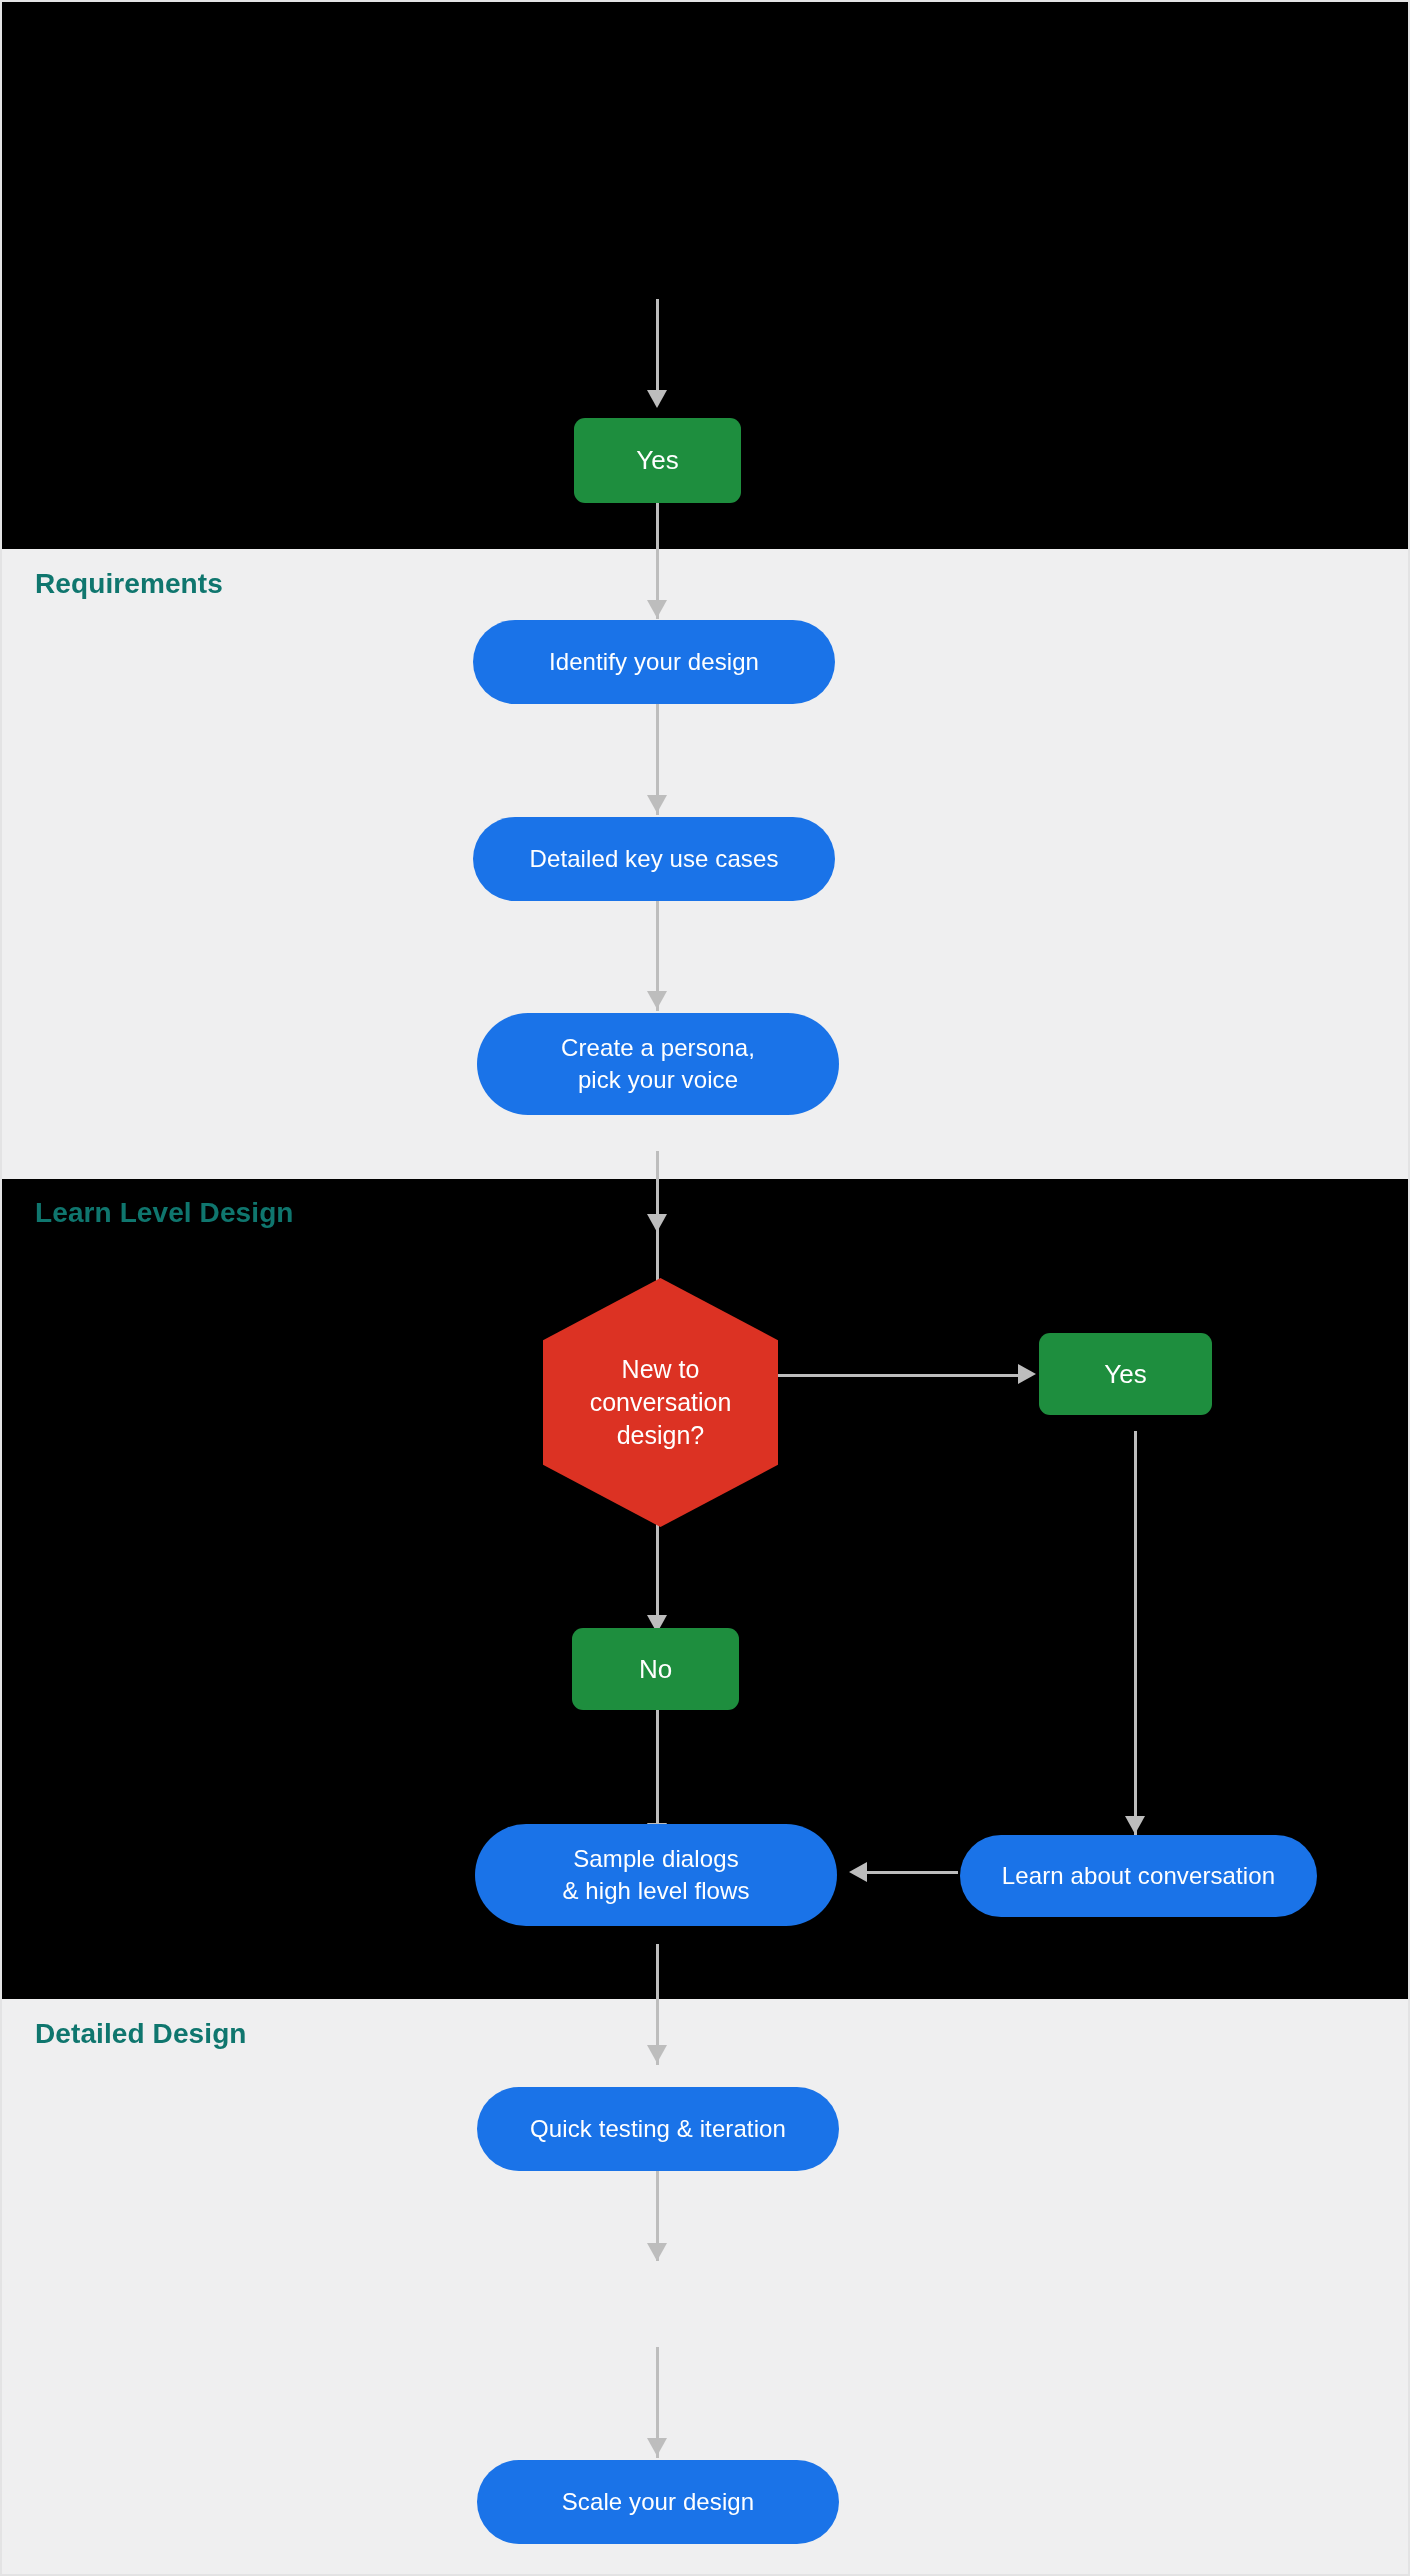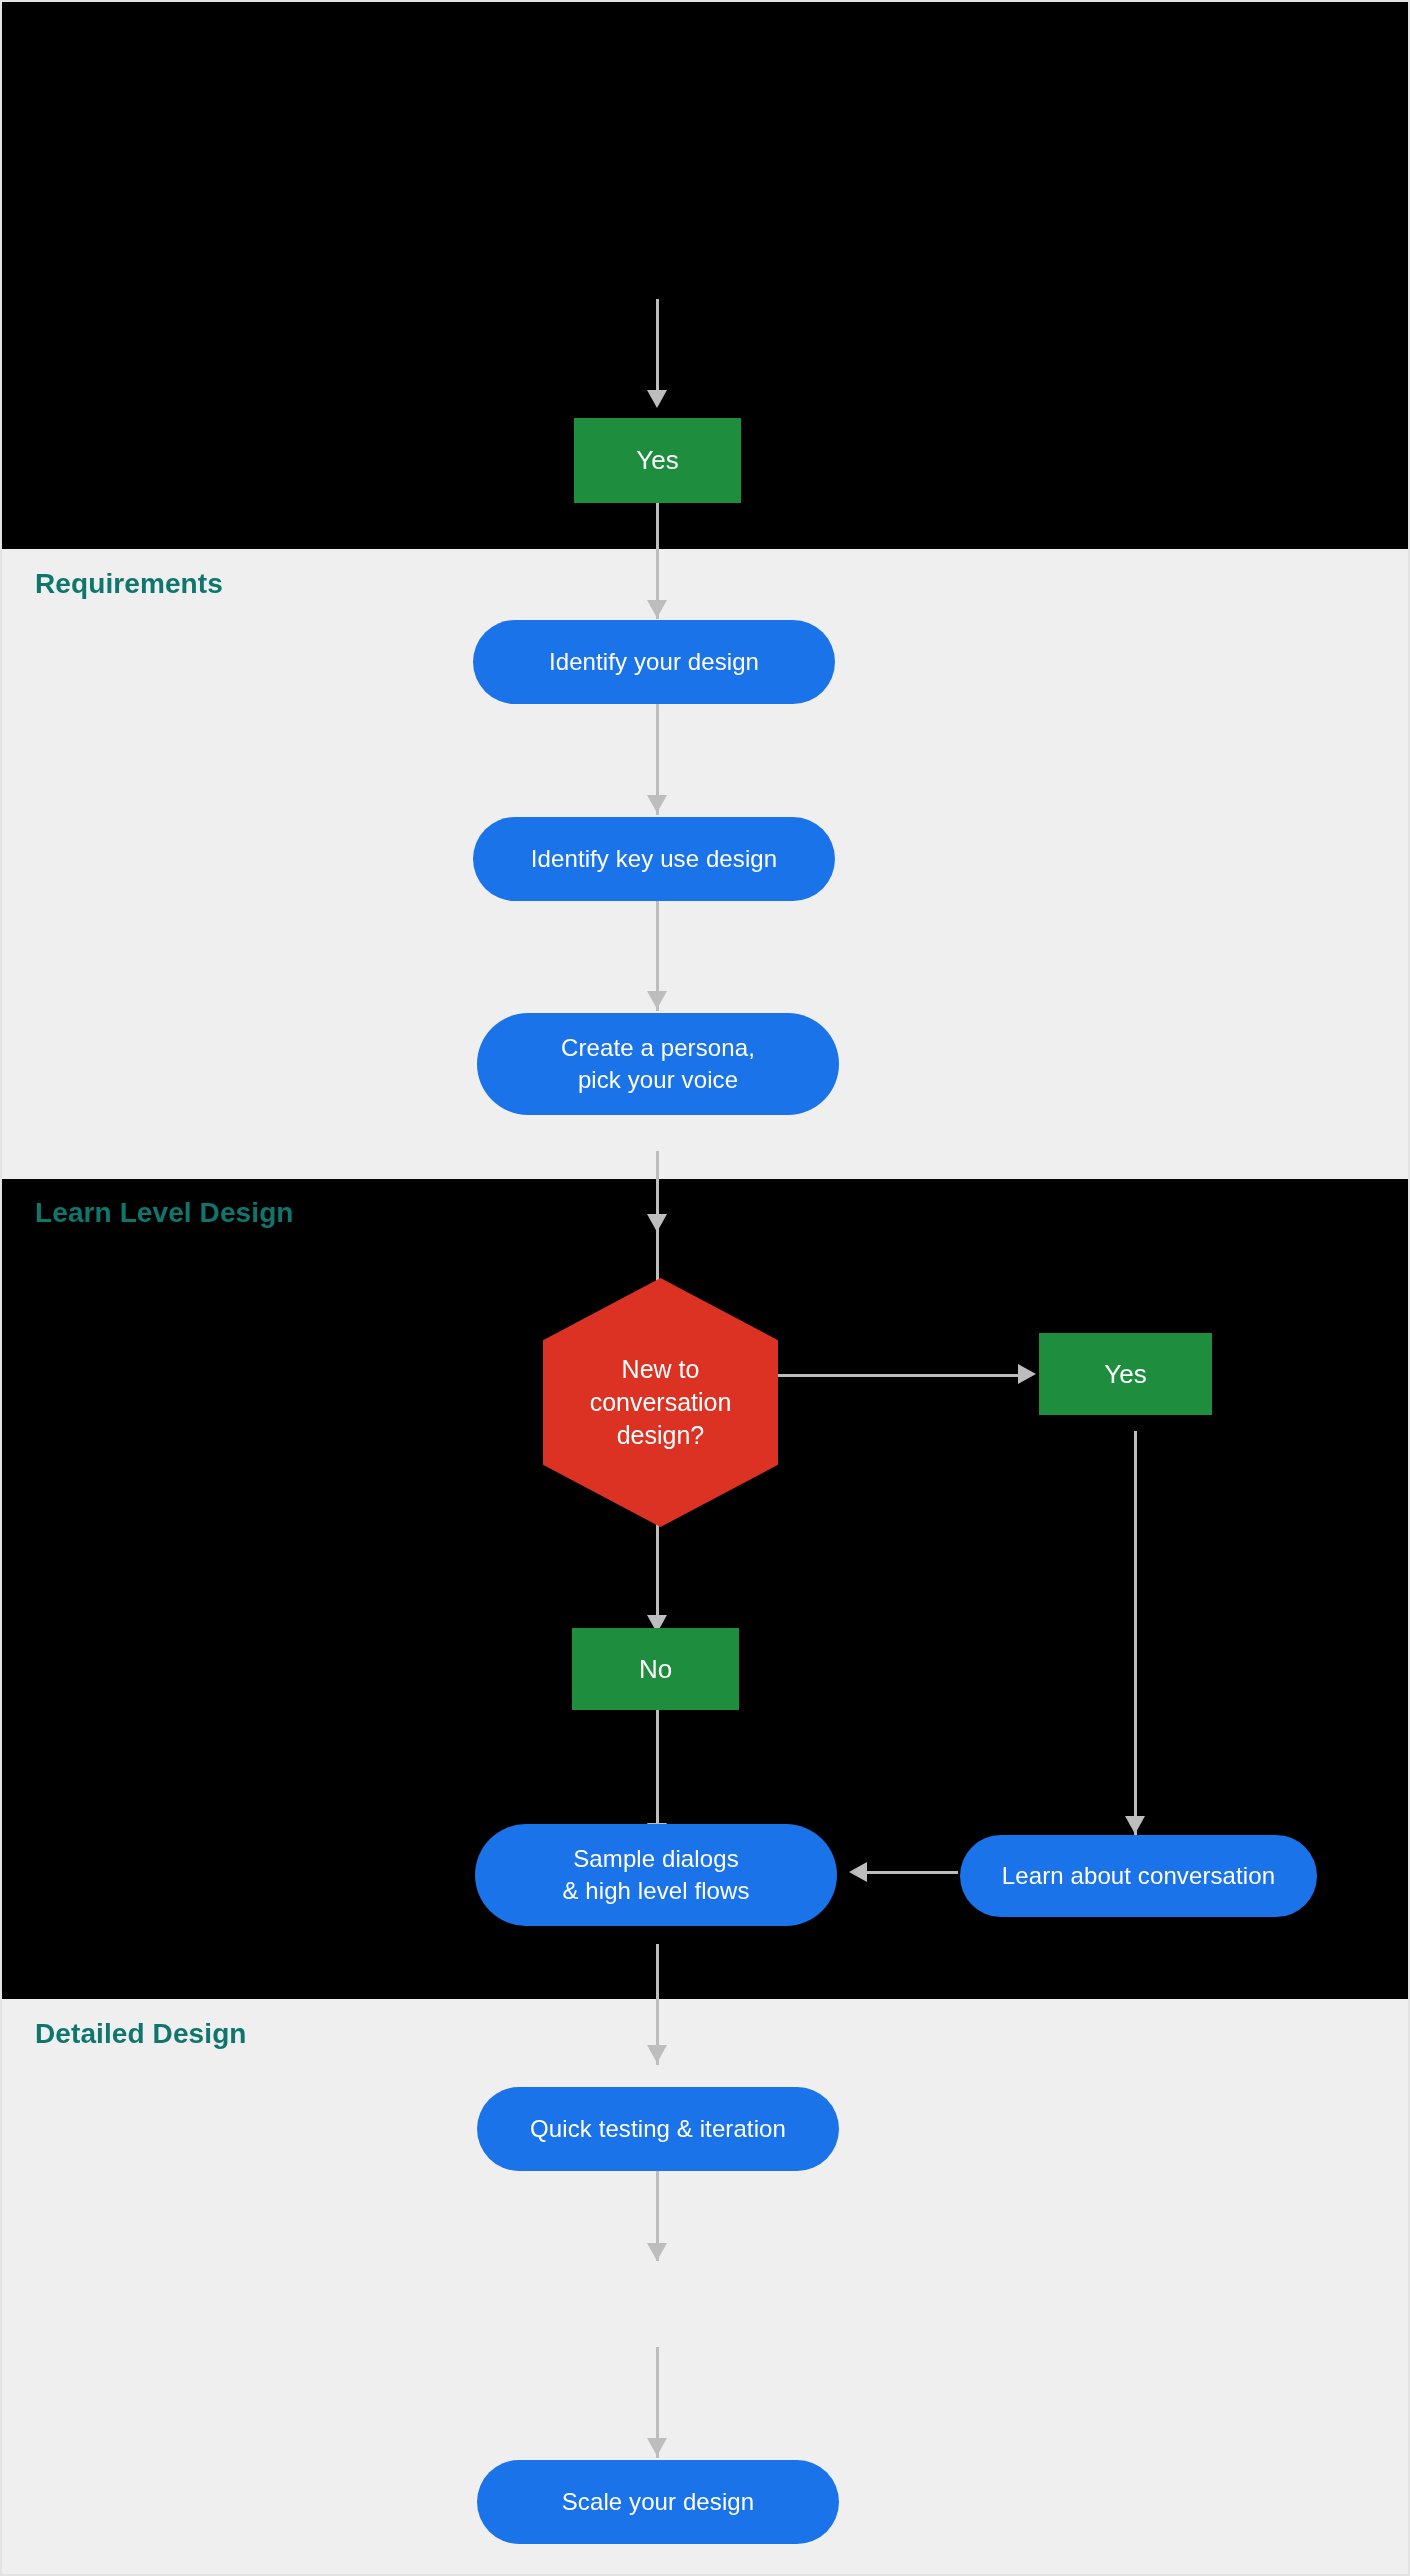--- a/index.html
+++ b/index.html
@@ -56,21 +56,21 @@
   .node.pill {
     background: #1a73e8;
     border-radius: 927px;
     font-size: 24px;
     font-weight: 500;
     letter-spacing: 0.1px;
   }
 
   .node.rect {
     background: #1e8e3e;
-    border-radius: 0;
+    border-radius: 11px;
     font-size: 26px;
     font-weight: 500;
   }
 
   .node.hex {
     background: #dc3223;
     font-size: 25px;
     font-weight: 500;
     clip-path: polygon(50% 0%, 100% 25%, 100% 75%, 50% 100%, 0% 75%, 0% 25%);
   }
@@ -155,21 +155,21 @@
   <div class="arrow down" style="left:645px; top:2241px;"></div>
 
   <div class="conn v" style="left:654px; top:2345px; height:111px;"></div>
   <div class="arrow down" style="left:645px; top:2436px;"></div>
 
 
   <div class="node rect" style="left:572px; top:416px; width:167px; height:85px;">Yes</div>
 
   <div class="node pill" style="left:471px; top:618px; width:362px; height:84px;">Identify your design</div>
 
-  <div class="node pill" style="left:471px; top:815px; width:362px; height:84px;">Identify key use design</div>
+  <div class="node pill" style="left:471px; top:815px; width:362px; height:84px;">Detailed key use cases</div>
 
   <div class="node pill" style="left:475px; top:1011px; width:362px; height:102px;">Create a persona,
 pick your voice</div>
 
   <div class="node hex" style="left:541px; top:1276px; width:235px; height:249px;">New to
 conversation
 design?</div>
 
   <div class="node rect" style="left:1037px; top:1331px; width:173px; height:82px;">Yes</div>
 

